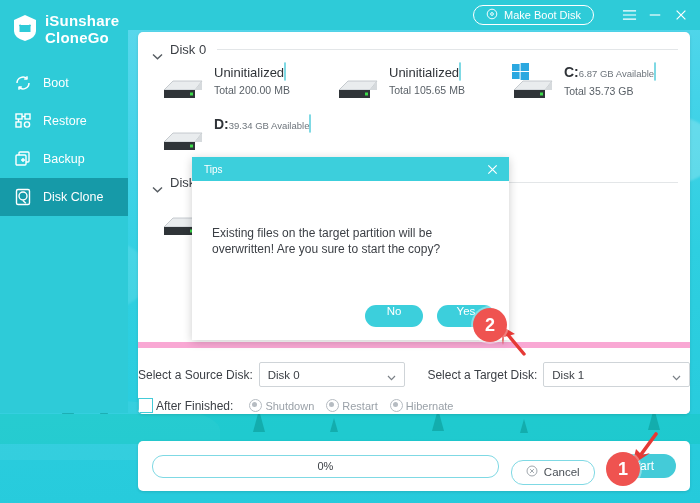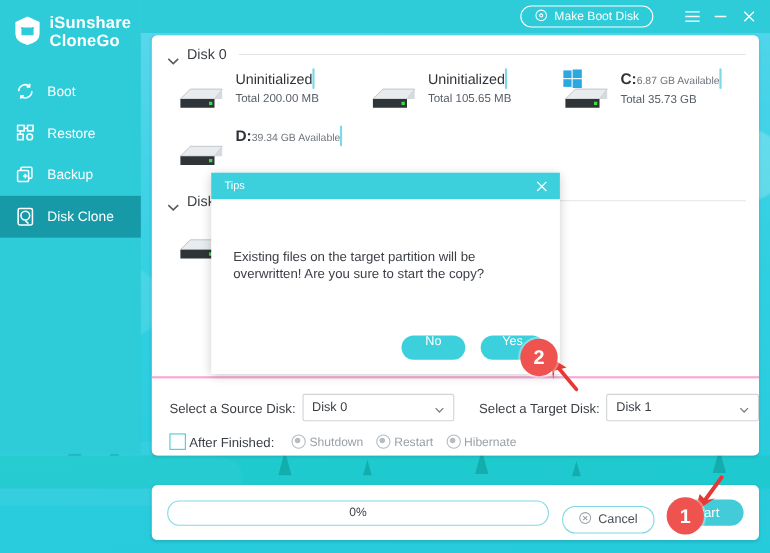--- a/index.html
+++ b/index.html
@@ -57,21 +57,21 @@
   .bar{height:17px;border:1px solid #7fd9e4;border-radius:2px;background:#fff;margin-top:2px;
        position:relative;overflow:hidden;}
   .bar .fill{position:absolute;left:0;top:0;bottom:0;background:#33cfdd;}
   .part-total{font-size:10.5px;color:#585f66;margin-top:3px;white-space:nowrap;}
 
   .winlogo{width:17px;height:17px;position:absolute;left:0;top:0;}
   .drvwrap{position:relative;width:43px;height:42px;flex:none;}
 
   
   #controls{position:absolute;left:0;right:0;bottom:0;height:72px;background:#fff;
-            border-top:2px solid #f9a8d4;padding:14px 0 0 16px;box-sizing:border-box;}
+            border-top:6px solid #f9a8d4;padding:14px 0 0 0;box-sizing:border-box;}
   .ctrl-row{display:flex;align-items:center;font-size:12px;color:#3b3f45;}
   .ctrl-label{margin-right:6px;white-space:nowrap;}
   .selbox{position:relative;height:23px;border:1px solid #cfd4d8;border-radius:2px;background:#fff;
           display:flex;align-items:center;padding:0 8px;font-size:11.5px;color:#3b3f45;cursor:pointer;}
   .selbox .cv{position:absolute;right:8px;top:8px;width:9px;height:6px;}
   #srcSel{width:138px;}
   #tgtSel{width:138px;}
   .ctrl-row2{display:flex;align-items:center;margin-top:11px;font-size:12px;color:#3b3f45;}
   .chk{width:13px;height:13px;border:1.5px solid #44cbd8;background:#fff;margin-right:3px;flex:none;cursor:pointer;}
   .radio-group{display:flex;align-items:center;gap:12px;margin-left:16px;}

